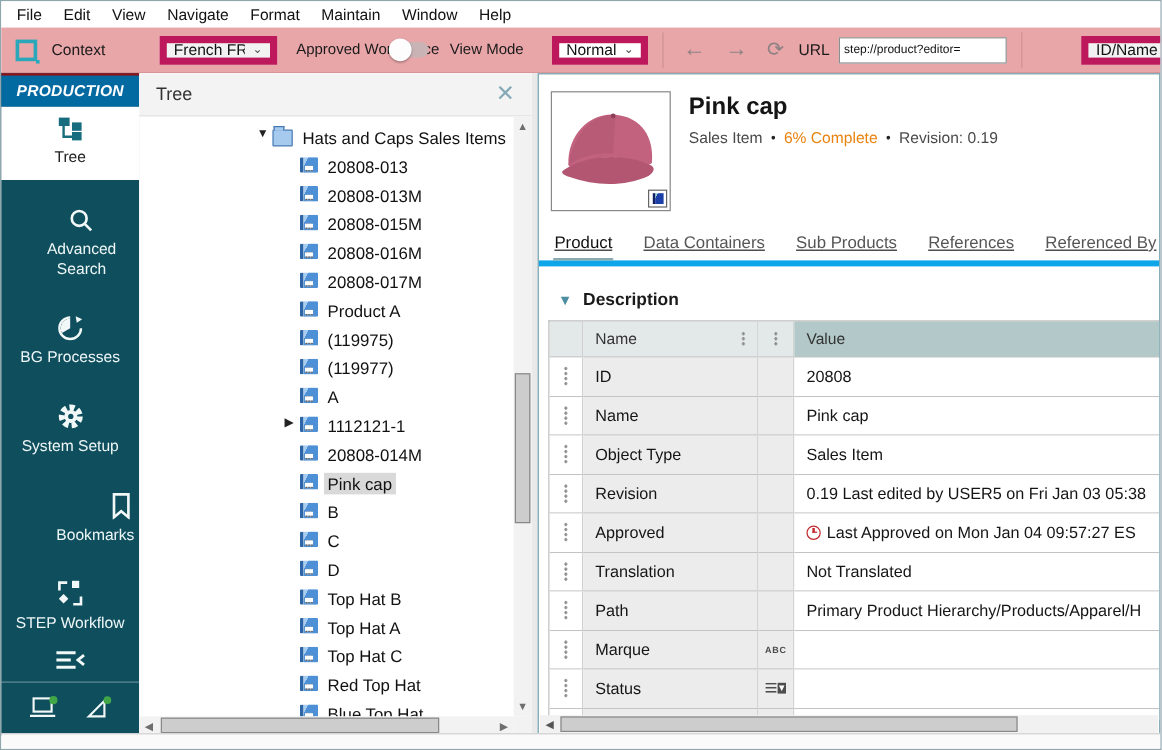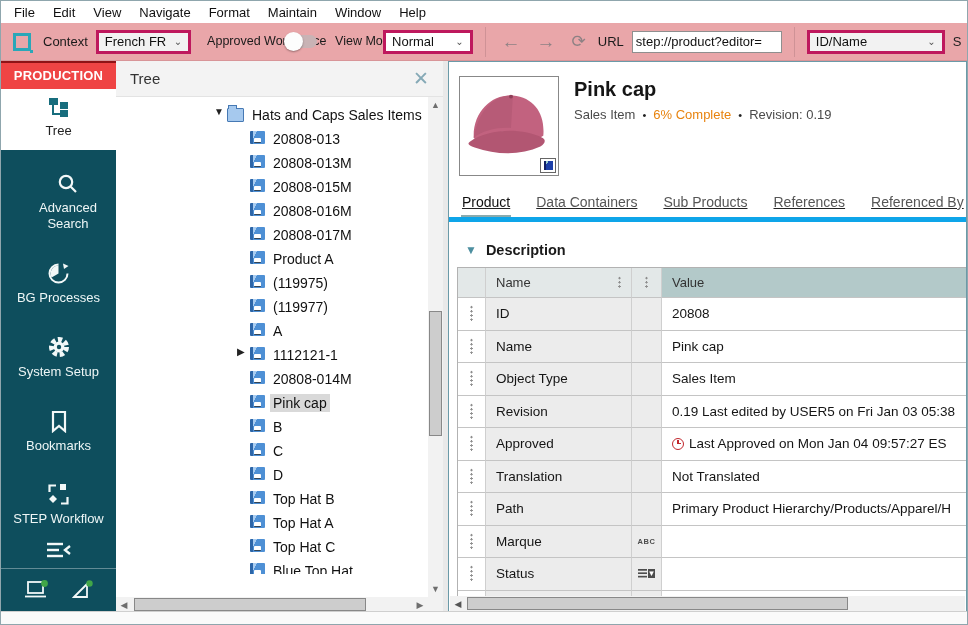--- a/index.html
+++ b/index.html
@@ -12,41 +12,41 @@
   .menu-item { padding:2px 9px; font-size:13px; color:#111; cursor:default; background:none; border:none;
                font-family:inherit; }
 
   
   .toolbar { height:38px; background:#e9a6a9; display:flex; align-items:center; padding:0 6px; gap:8px;
              border-bottom:1px solid #d89598; overflow:hidden; white-space:nowrap; }
   .logo-square { width:18px; height:18px; border:3px solid #2aa7b8; margin:0 4px 0 6px; position:relative; flex:0 0 auto; }
   .logo-square::after { content:""; position:absolute; right:-5px; bottom:-5px; width:3px; height:3px; background:#2aa7b8; }
   .tb-label { color:#1a1a1a; }
   .tb-label.two-line { font-size:12.5px; line-height:1.15; }
-  .selectbox { background:#f2f2f2; border:3px solid #be185d; height:24px; display:flex; align-items:center;
-               padding:0 6px; gap:6px; color:#111; position:relative; }
+  .selectbox { background:#f2f2f2; border:6px solid #be185d; height:24px; display:flex; align-items:center;
+               padding:0 6px; gap:6px; color:#111; position:relative;margin-left:37px; }
   .selectbox .sel-text { flex:1; overflow:hidden; }
   .selectbox .chev { color:#555; font-size:10px; }
   .selectbox.white { background:#ffffff; }
   .toggle { width:30px; height:13px; background:#c9b3b5; border-radius:7px; position:relative; flex:0 0 auto; }
   .toggle .knob { position:absolute; left:-3px; top:-3px; width:19px; height:19px; border-radius:50%;
                   background:#fdfdfd; box-shadow:0 1px 2px rgba(0,0,0,.35); }
   .tb-sep { width:1px; height:30px; background:#cf9296; margin:0 4px; flex:0 0 auto; }
   .nav-ico { font-size:19px; color:#8d8184; background:none; border:none; padding:0 4px; line-height:1; font-family:inherit; }
-  .url-input { width:150px; height:22px; border:1px solid #8f8f8f; background:#fff; font-size:13px;
+  .url-input { width:164px; height:22px; border:1px solid #8f8f8f; background:#fff; font-size:10px;
                padding:0 3px; font-family:inherit; color:#111; }
   .clip-text { color:#222; overflow:hidden; }
 
   
   .main { position:absolute; top:60px; left:0; width:968px; height:552px; display:flex; }
 
   
   .sidebar { width:115px; background:#0e4e5d; color:#eef6f6; display:flex; flex-direction:column; flex:0 0 auto; }
-  .env-badge { height:30px; background:#ef4444; border-top:2px solid #8f1316; color:#fff; font-weight:bold;
-               font-size:13px; display:flex; align-items:center; justify-content:center; letter-spacing:.2px; }
+  .env-badge { height:30px; background:#0369a1; border-top:2px solid #8f1316; color:#fff; font-weight:bold;
+               font-size:13px; display:flex; align-items:center; justify-content:center; letter-spacing:.2px;font-style:italic; }
   .side-item { display:flex; flex-direction:column; align-items:center; justify-content:center; gap:5px;
                padding:9px 4px; background:none; border:none; color:#eef6f6; font-size:13px; font-family:inherit; }
   .side-item .lbl { max-width:92px; text-align:center; line-height:1.2; }
   .side-item.active { background:#ffffff; color:#222; padding:8px 4px 12px; }
   .side-item.active svg { stroke:#176d7d; }
   .side-item.active .fillpart { fill:#176d7d; }
   .side-item svg { stroke:#f2f8f8; }
   .side-item .fillpart { fill:#f2f8f8; }
   .side-spacer { flex:1; }
   .collapse-btn { background:none; border:none; padding:6px 0 10px; display:flex; justify-content:center; }
@@ -239,21 +239,21 @@
       <span>
         <svg width="24" height="24" viewBox="0 0 24 24" fill="none">
           <circle cx="12" cy="12" r="7.5" stroke-width="5" stroke-dasharray="4.2 2.6"></circle>
           <circle class="fillpart" cx="12" cy="12" r="5.4" stroke="none"></circle>
           <circle cx="12" cy="12" r="2.2" fill="#0e4e5d" stroke="none"></circle>
         </svg>
       </span>
       <span class="lbl">System Setup</span>
     </button>
 
-    <button class="side-item" style="margin-top:12px;">
+    <button class="side-item" style="margin-top:12px;align-items:flex-end;">
       <span>
         <svg width="22" height="23" viewBox="0 0 22 23" fill="none" stroke-width="2.2">
           <path d="M5 2 H17 V21 L11 16 L5 21 Z"></path>
         </svg>
       </span>
       <span class="lbl">Bookmarks</span>
     </button>
 
     <button class="side-item" style="margin-top:12px;">
       <span>
@@ -410,20 +410,25 @@
           <span class="node-icon"></span>
           <span class="tree-label">Top Hat A</span>
         </button>
 
         <button class="tree-row" data-type="product">
           <span class="expander"></span>
           <span class="node-icon"></span>
           <span class="tree-label">Top Hat C</span>
         </button>
 
+        <button class="tree-row" data-type="product">
+          <span class="expander"></span>
+          <span class="node-icon"></span>
+          <span class="tree-label">Red Top Hat</span>
+        </button>
 
         <button class="tree-row clipped" data-type="product">
           <span class="expander"></span>
           <span class="node-icon"></span>
           <span class="tree-label">Blue Top Hat</span>
         </button>
       </div>
 
     <div class="vscroll">
       <span class="arrow up">▲</span>

